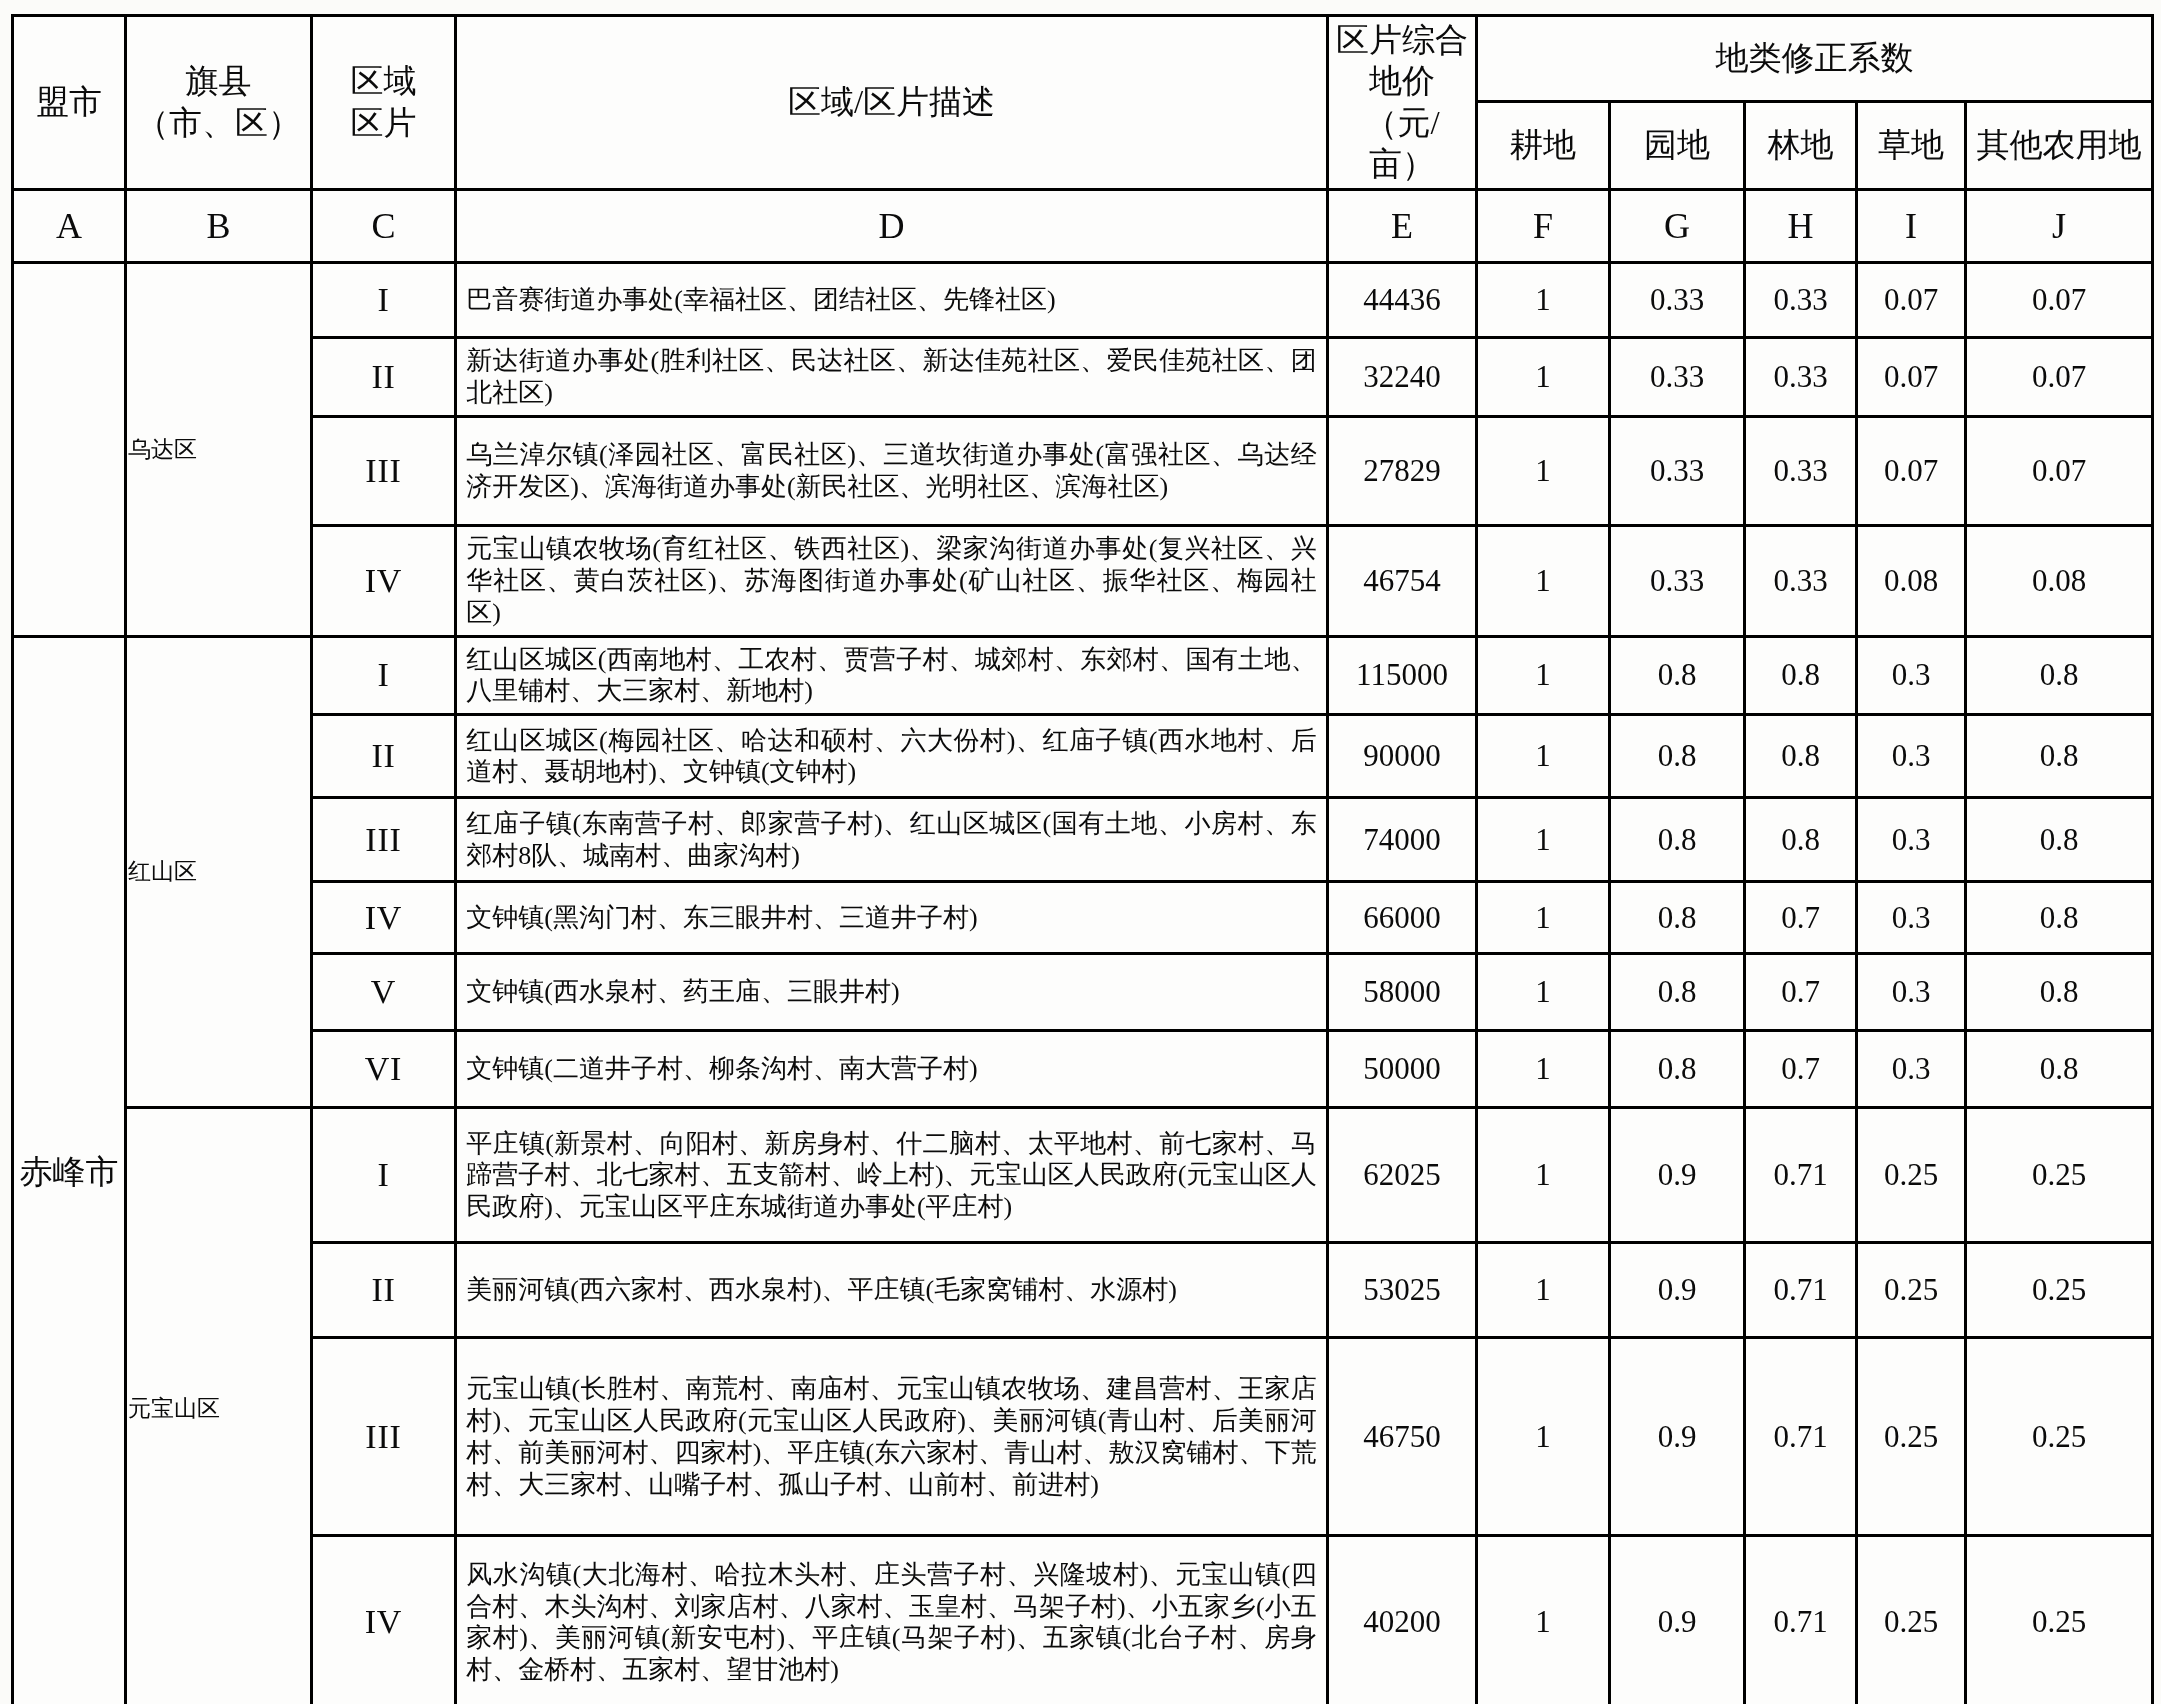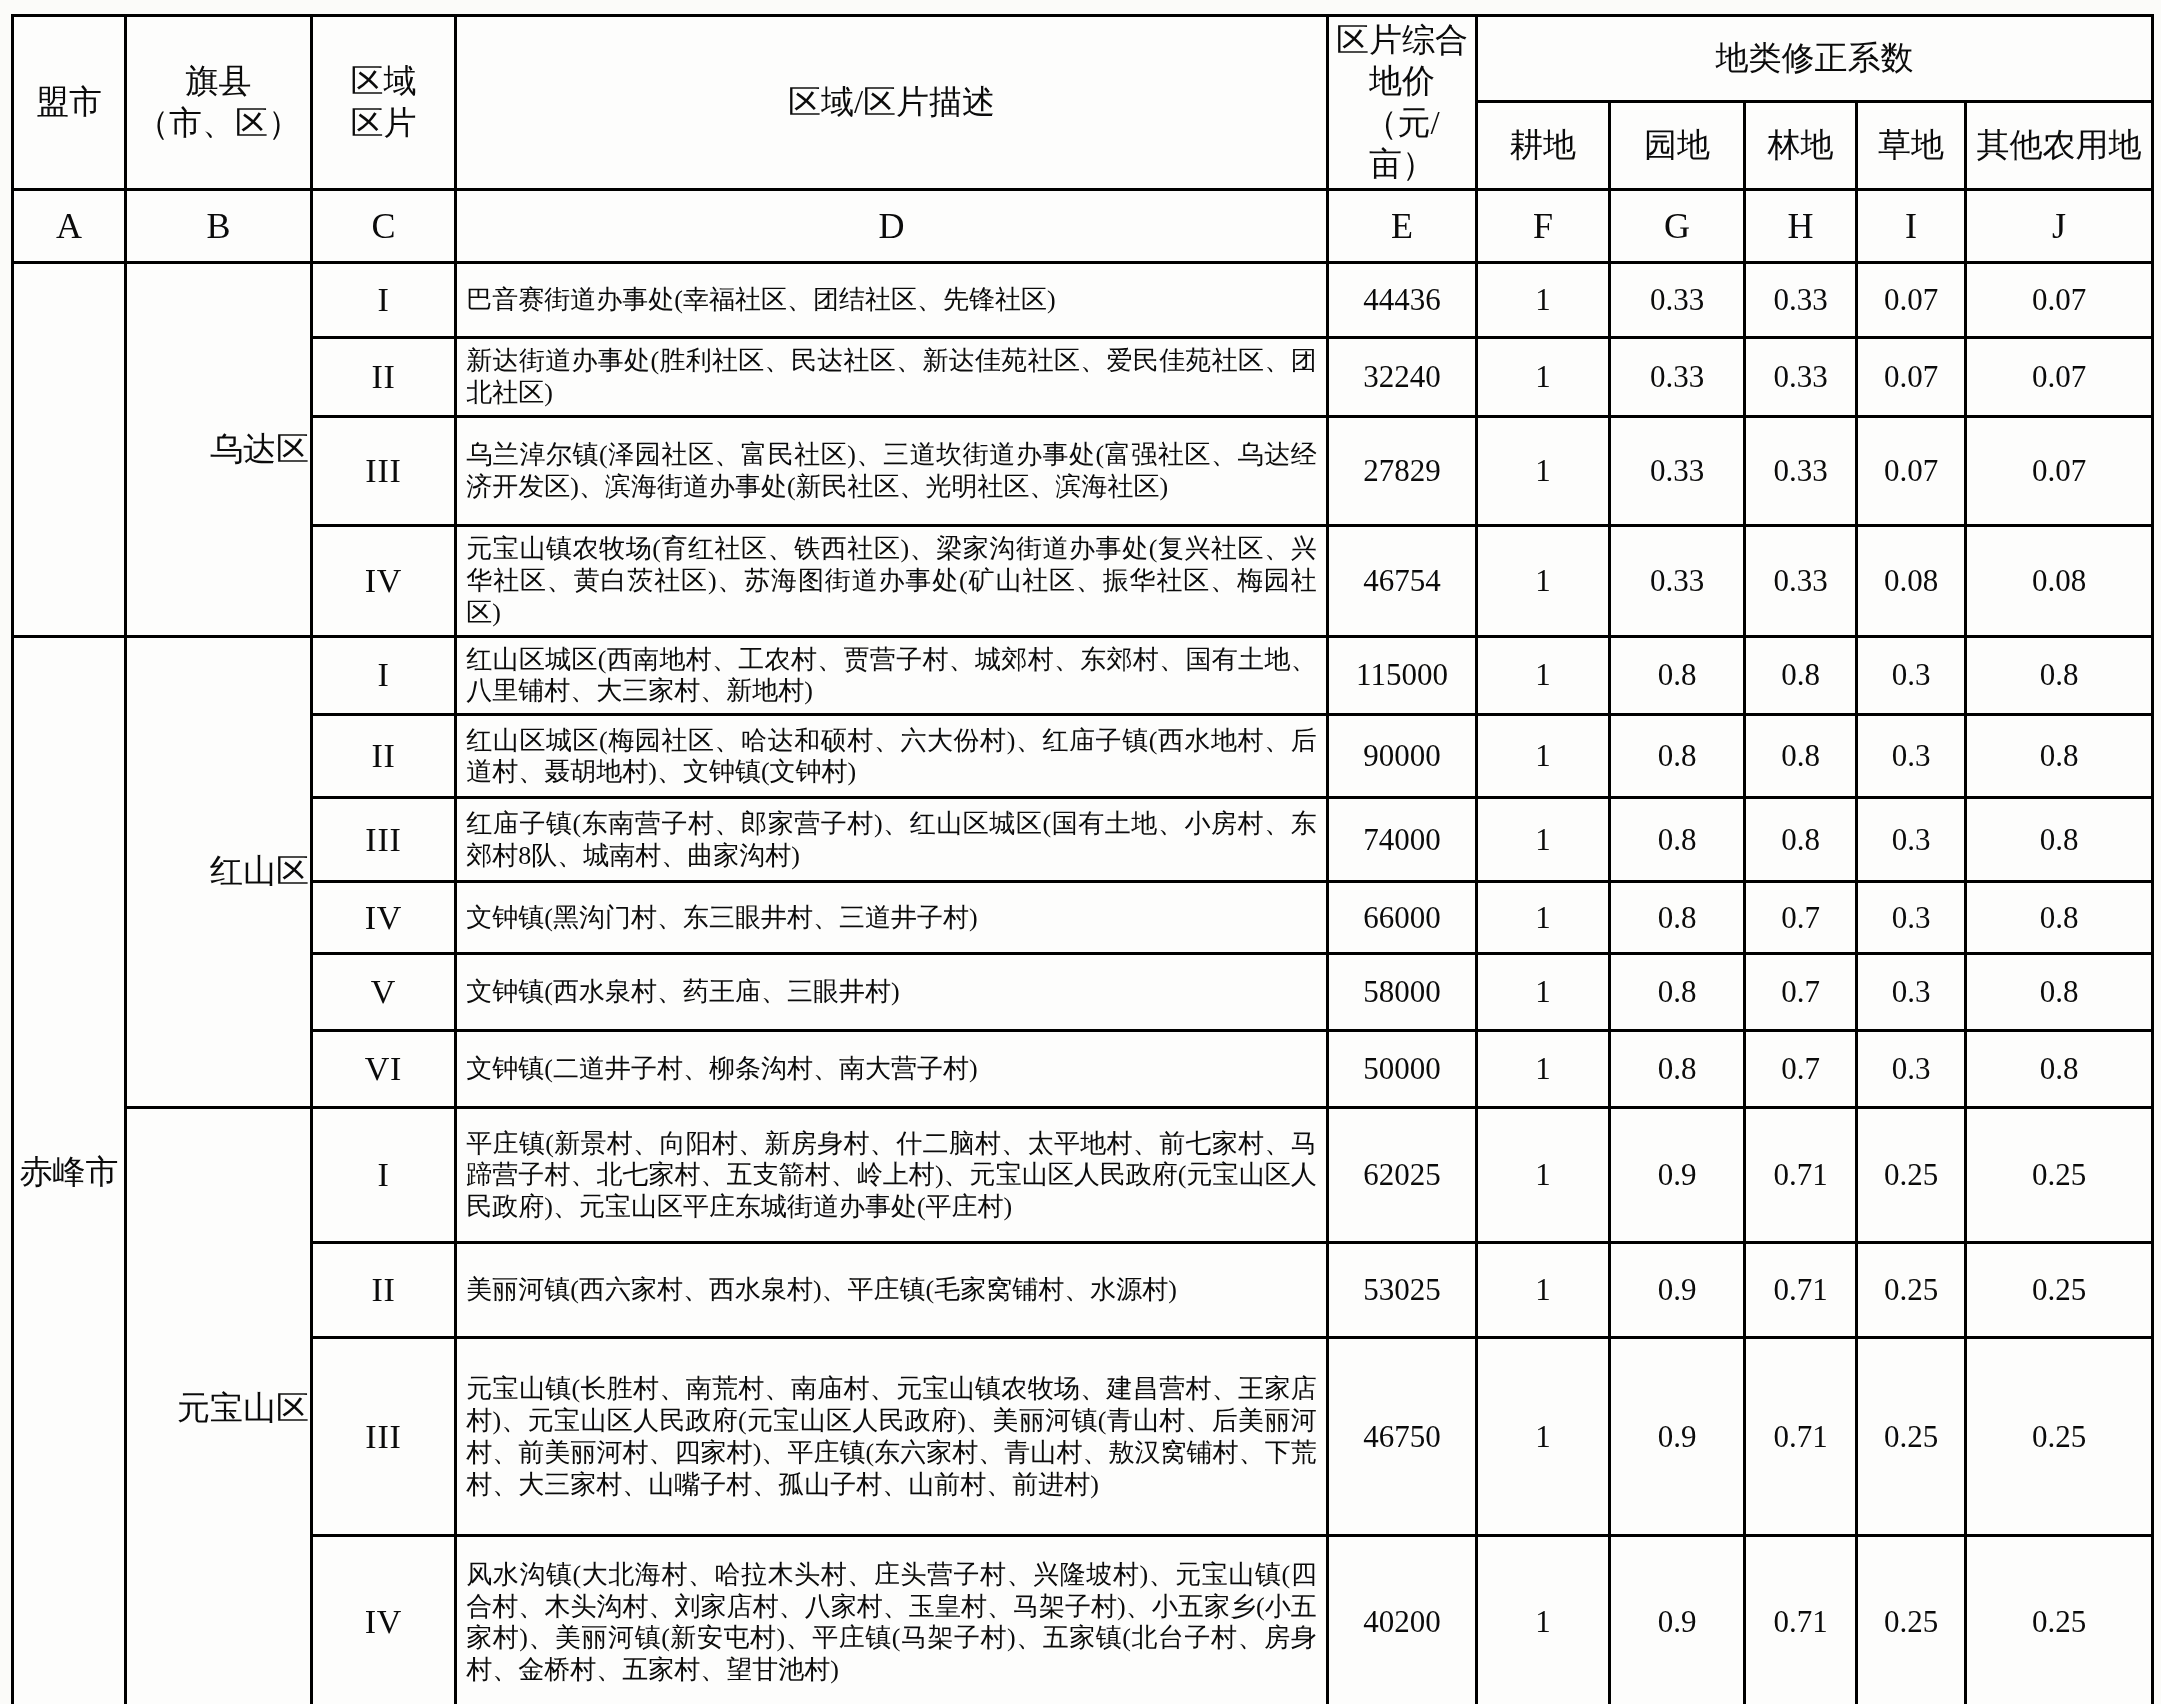--- a/index.html
+++ b/index.html
@@ -44,22 +44,22 @@
     text-align:justify;
     font-size:26px;
     line-height:1.22;
     padding:6.2px 9.3px;
   }
   td.num{
     text-align:center;
     font-size:31px;
   }
   td.district{
-    text-align:right;
-    font-size:33px;
+    text-align:left;
+    font-size:23px;
   }
   td.city{
     text-align:center;
     font-size:33px;
   }
 </style>
 </head>
 <body>
 
 <div class="page">

